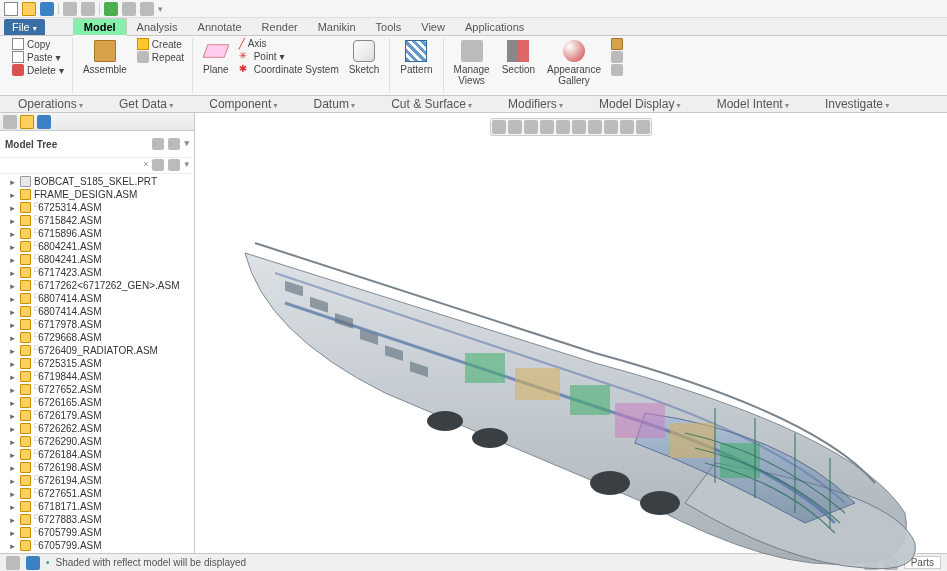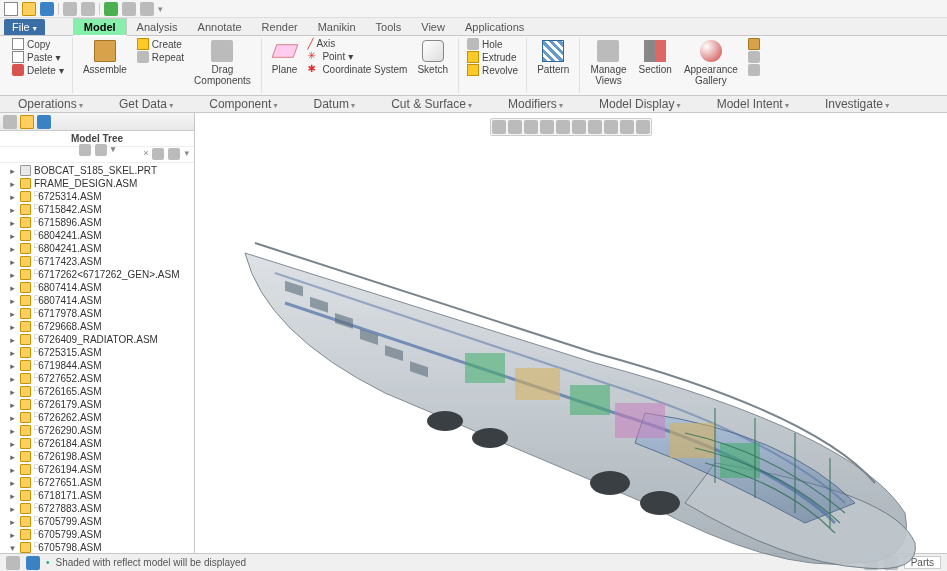--- a/index.html
+++ b/index.html
@@ -29,21 +29,21 @@
 
 .ribbon2 { height:17px; background:#efefef; border-bottom:1px solid #c8c8c8; display:flex; align-items:center; font-size:12px; color:#555;}
 .r2item { padding:0 18px; cursor:pointer; }
 .r2item:after{content:" ▾"; color:#888; font-size:8px;}
 
 
 .main { flex:1; display:flex; min-height:0;}
 .sidebar { width:195px; border-right:1px solid #c8c8c8; display:flex; flex-direction:column; background:#fff;}
 .sb-tabs{height:18px;background:linear-gradient(#f5f5f5,#e8e8e8); border-bottom:1px solid #ccc; display:flex; align-items:center; gap:3px; padding:0 3px;}
 .sb-tabs .sbic{width:14px;height:14px;cursor:pointer;}
-.sb-title{height:16px; padding:2px 5px; font-size:10px; font-weight:bold; color:#444; border-bottom:1px solid #eee; display:flex; align-items:center; justify-content:space-between;flex-direction:column;}
+.sb-title{height:27px; padding:2px 5px; font-size:10px; font-weight:bold; color:#444; border-bottom:1px solid #eee; display:flex; align-items:center; justify-content:space-between;}
 .sb-title .tools{display:flex;gap:4px;}
 .sb-title .tools .ti{width:12px;height:12px;cursor:pointer;}
 .sb-filter{height:16px; display:flex; justify-content:flex-end; gap:4px; padding:1px 5px; border-bottom:1px solid #eee;}
 .sb-filter .ti{width:12px;height:12px;cursor:pointer;}
 .tree{ flex:1; overflow:auto; font-size:10px; color:#333; padding:1px 0;}
 .tree .node{ display:flex; align-items:center; gap:3px; padding:0 2px; height:13px; white-space:nowrap;}
 .tree .node .exp{width:9px;display:inline-block;text-align:center;color:#666;cursor:pointer;font-size:9px;}
 .tree .node .fico{width:11px;height:11px;display:inline-block;}
 .tree .d1{padding-left:8px;}
 
@@ -124,25 +124,20 @@
       <div class="smallrow">
         <div class="sbtn">
             <span class="sico ic-yel"></span>
             <span>Create</span>
           </div>
         <div class="sbtn">
             <span class="sico ic-gray"></span>
             <span>Repeat</span>
           </div>
       </div>
-      <div class="bigbtn">
-          <span class="bigico ic-gray"></span>
-          <span style="white-space:pre-line;">Drag
-Components</span>
-        </div>
     </div>
   </div>
 
   <div class="rgroup">
     <div style="display:flex;gap:4px;align-items:flex-start;">
       <div class="bigbtn">
           <span class="bigico" style="border:1px solid #c77; transform:skewX(-20deg) scaleY(.6);background:#fce;"></span>
           <span>Plane</span>
         </div>
       <div class="smallrow">
@@ -156,36 +151,20 @@
             <span>Coordinate System</span>
           </div>
       </div>
       <div class="bigbtn">
           <span class="bigico" style="border:1px solid #888;border-radius:4px;background:linear-gradient(135deg,#fff,#ddd);"></span>
           <span>Sketch</span>
         </div>
     </div>
   </div>
 
-  <div class="rgroup">
-    <div class="smallrow">
-      <div class="sbtn">
-          <span class="sico ic-gray"></span>
-          <span>Hole</span>
-        </div>
-      <div class="sbtn">
-          <span class="sico ic-yel"></span>
-          <span>Extrude</span>
-        </div>
-      <div class="sbtn">
-          <span class="sico ic-yel"></span>
-          <span>Revolve</span>
-        </div>
-    </div>
-  </div>
 
   <div class="rgroup">
     <div class="bigbtn">
         <span class="bigico" style="background:repeating-linear-gradient(45deg,#69c,#69c 3px,#fff 3px,#fff 6px);border:1px solid #369;"></span>
         <span>Pattern</span>
       </div>
   </div>
 
   <div class="rgroup">
     <div style="display:flex;gap:4px;align-items:flex-start;">

